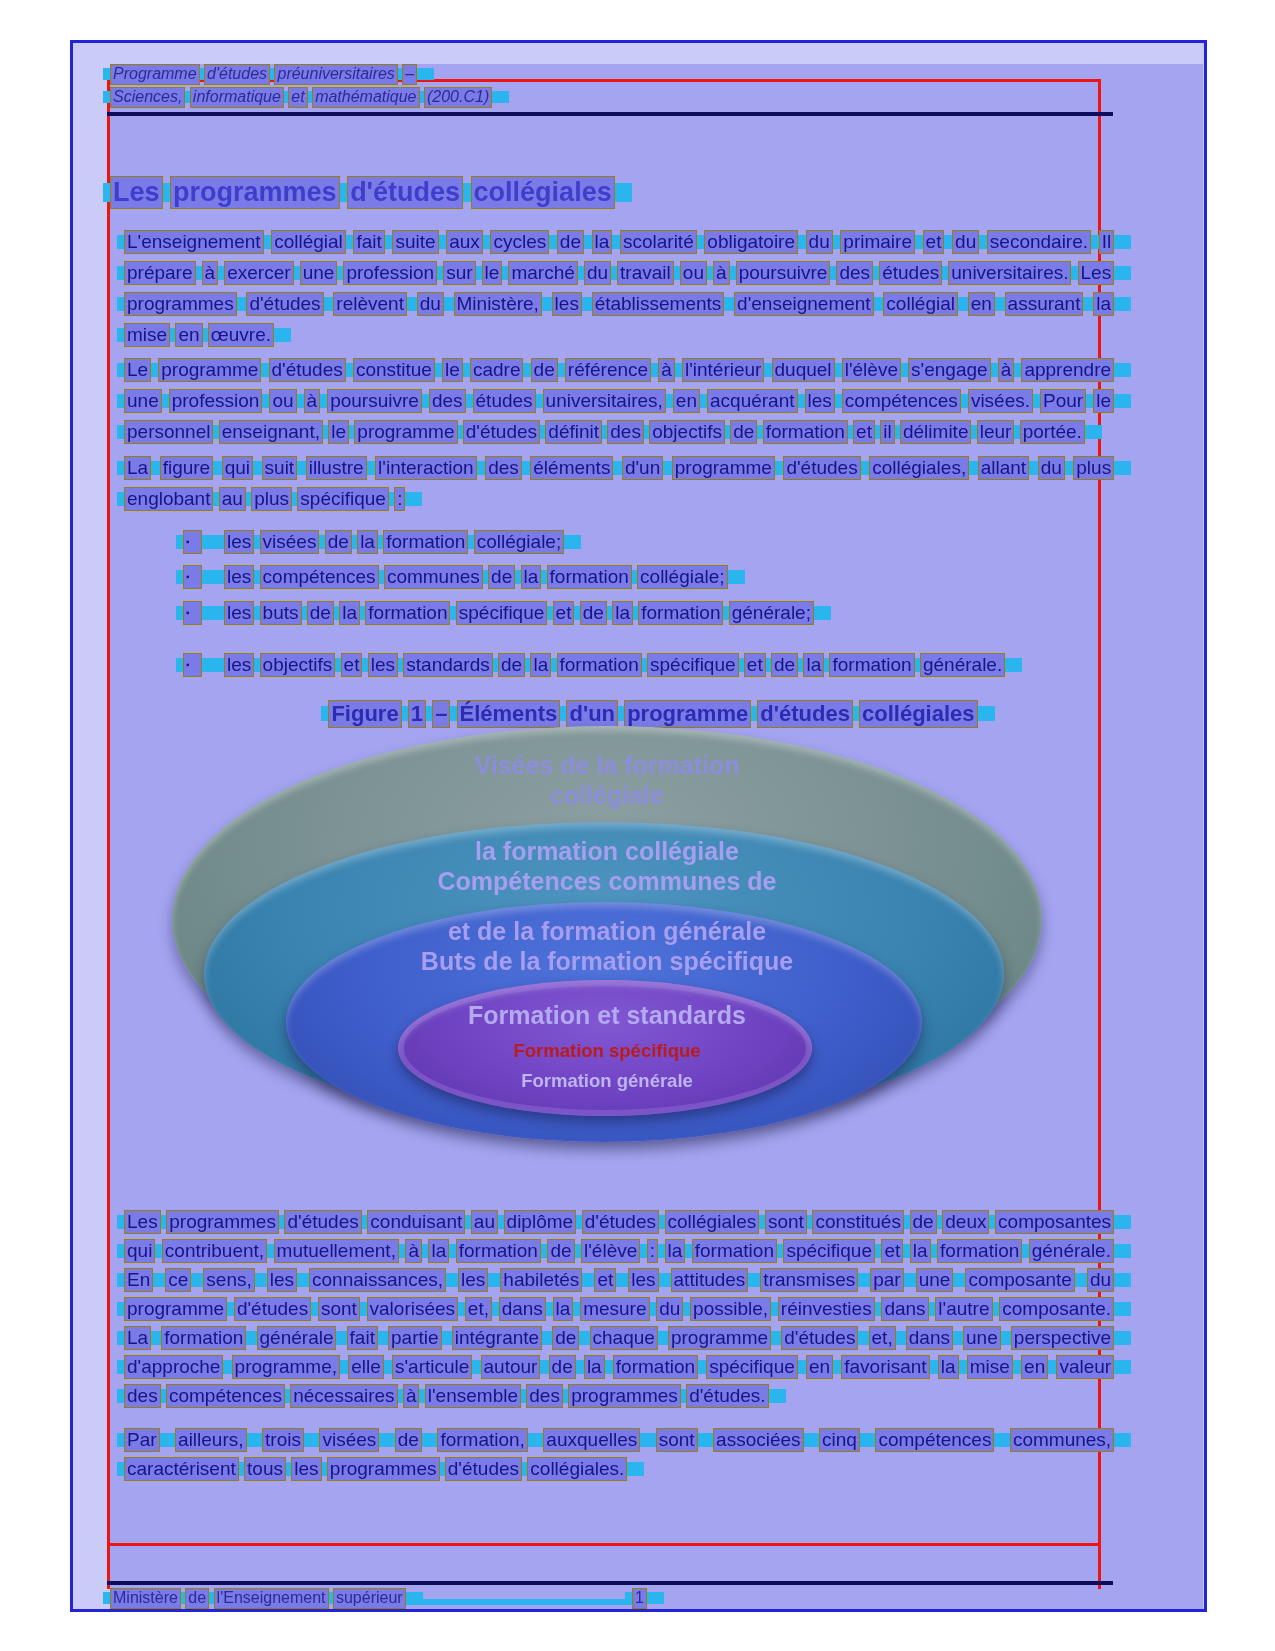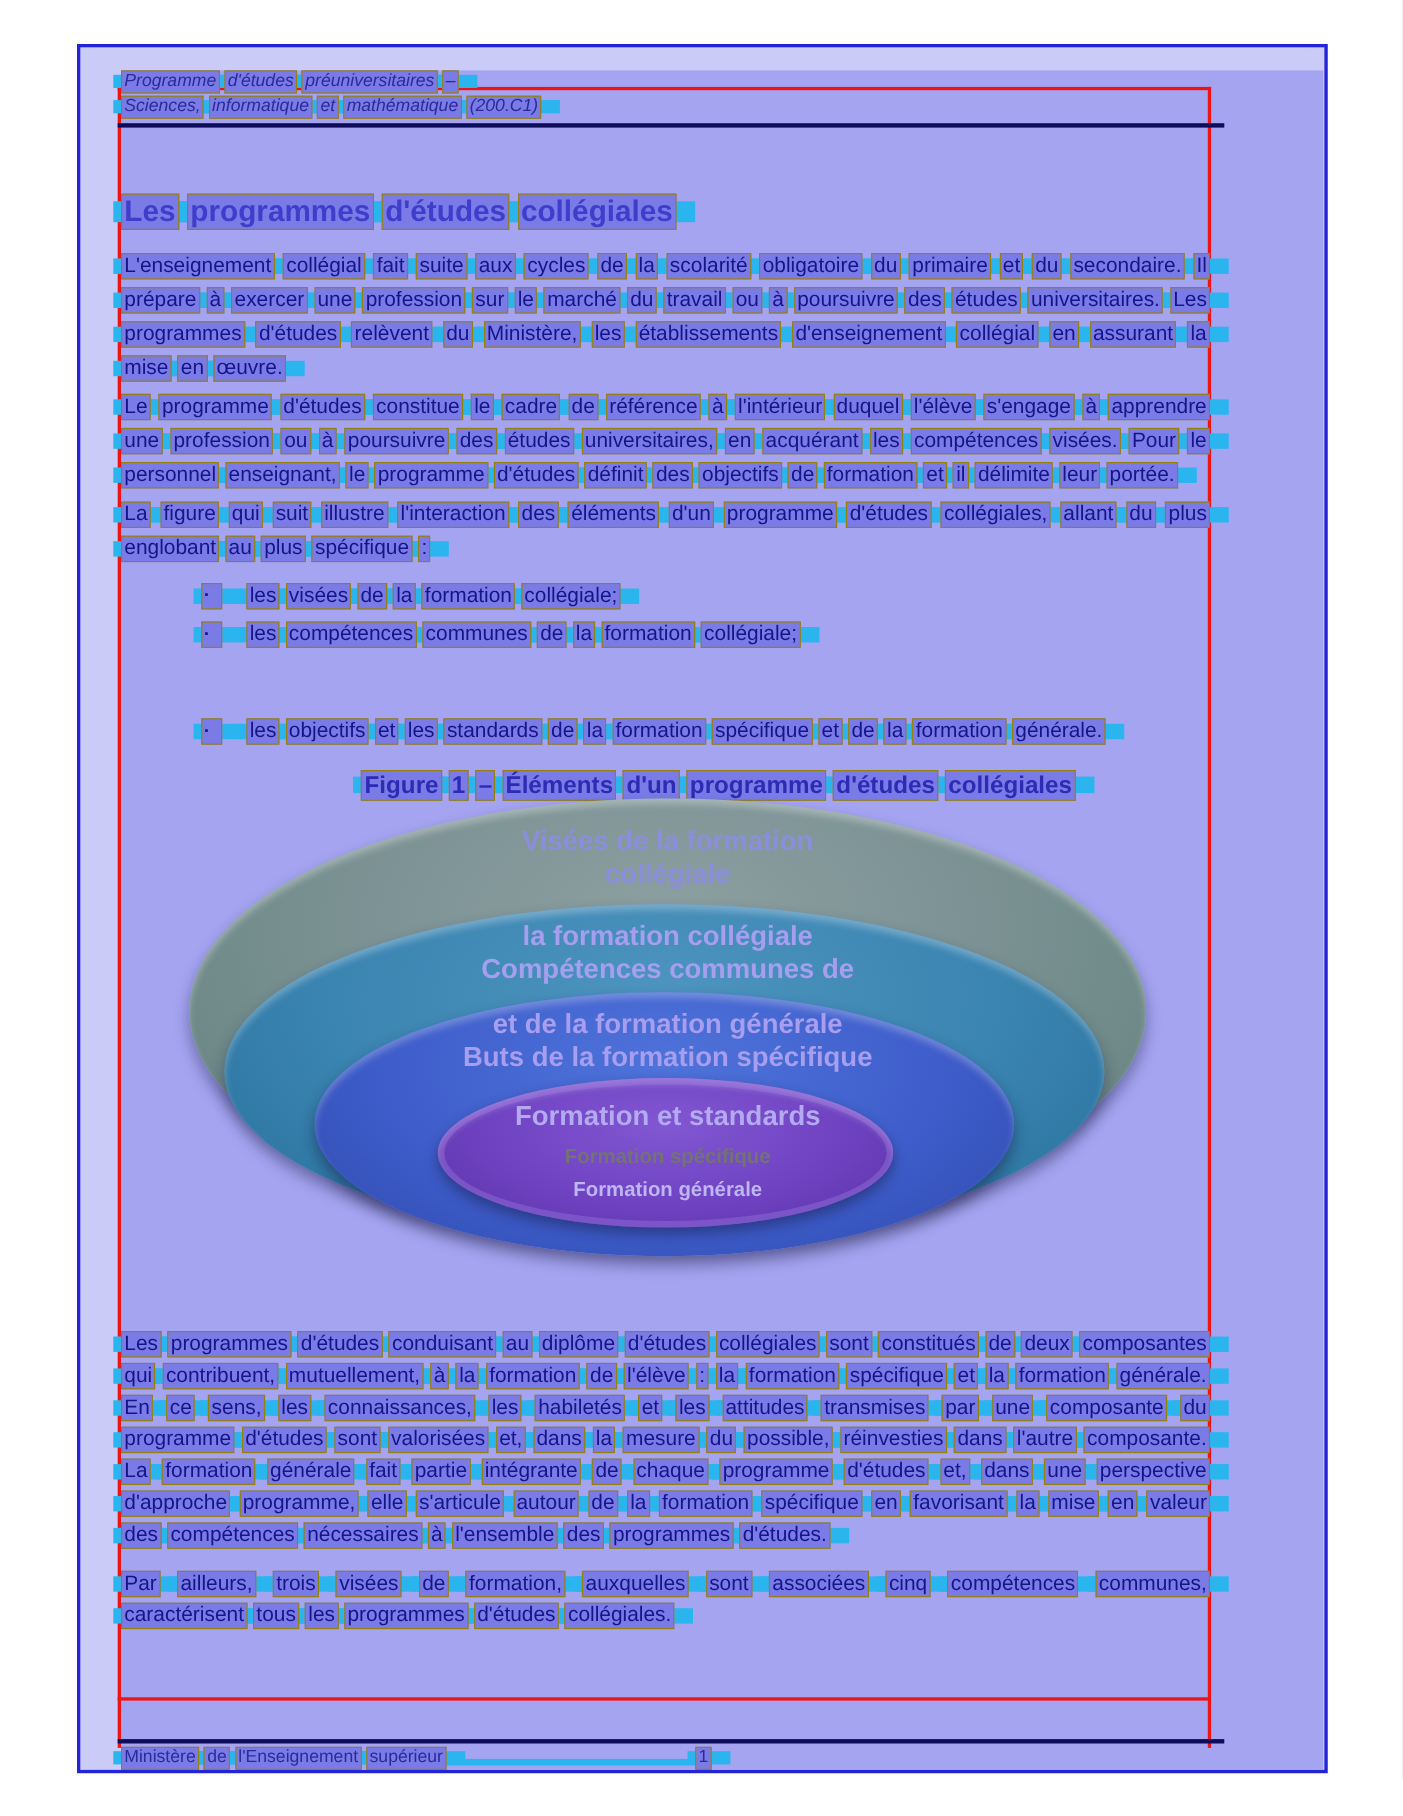--- a/index.html
+++ b/index.html
@@ -40,21 +40,21 @@
   .w::before{content:"";position:absolute;right:100%;top:18%;height:62%;width:8px;background:#2ab5ef;z-index:-1;}
 
   .hdr{position:absolute;left:110px;width:700px;font-size:16px;font-style:italic;line-height:22px;}
   .hdr .w{color:#2a2a9a;}
   .hdr1{top:64px;}
   .hdr2{top:87px;}
 
   .doc-title{position:absolute;left:110px;top:176px;width:990px;font-size:27px;font-weight:bold;}
   .doc-title .w{color:#3e3ecc;}
 
-  .para{position:absolute;left:110px;width:990px;font-size:19px;line-height:31px;text-align:justify;}
+  .para{position:absolute;left:110px;width:990px;font-size:19px;line-height:31px;text-align:justify;padding-left:14px;}
   .p1{top:230px;}
   .p2{top:358px;}
   .p3{top:456px;}
   .p4{top:1210px;line-height:29px;}
   .p5{top:1428px;line-height:29px;}
 
   .bullet-row{position:absolute;left:183px;width:900px;font-size:19px;line-height:31px;}
   .b1{top:530px;} .b2{top:565px;} .b3{top:601px;} .b4{top:653px;}
   .marker{width:13px;text-align:left;font-size:10px;line-height:22px;height:22px;margin-right:22px;color:#15158a;}
 
@@ -85,21 +85,21 @@
     box-shadow:0 6px 12px rgba(20,20,60,0.45),
                inset 0 0 0 6px rgba(160,130,225,0.35),
                inset 0 5px 7px rgba(255,255,255,0.25);
   }
   .ringlabel{position:absolute;left:172px;width:870px;text-align:center;font-weight:bold;
              font-size:25px;line-height:30px;}
   .lbl-visees{top:750px;color:#8d8ddd;}
   .lbl-competences{top:836px;color:#a79ef0;}
   .lbl-buts{top:916px;color:#a79ef0;}
   .lbl-obj1{top:1000px;color:#b3aaf2;}
-  .lbl-obj2{top:1036px;color:#737373;font-weight:600;font-size:18.5px;}
+  .lbl-obj2{top:1036px;color:#b91c1c;font-weight:600;font-size:18.5px;}
   .lbl-obj3{top:1066px;color:#beb5f4;font-weight:600;font-size:18.5px;}
 
   
   .footer{position:absolute;left:110px;top:1588px;width:537px;display:flex;align-items:flex-start;font-size:16px;line-height:20px;}
   .footer-text{white-space:nowrap;}
   .footer .w{color:#2a2a9a;}
   .footer-fill{flex:1 1 auto;height:6px;background:#2ab5ef;margin-top:11px;}
   .pagenum{min-width:8px;text-align:center;}
 </style>
 </head>
@@ -127,20 +127,23 @@
 
     <div class="para p1"><span class="w">L'enseignement</span> <span class="w">collégial</span> <span class="w">fait</span> <span class="w">suite</span> <span class="w">aux</span> <span class="w">cycles</span> <span class="w">de</span> <span class="w">la</span> <span class="w">scolarité</span> <span class="w">obligatoire</span> <span class="w">du</span> <span class="w">primaire</span> <span class="w">et</span> <span class="w">du</span> <span class="w">secondaire.</span> <span class="w">Il</span> <span class="w">prépare</span> <span class="w">à</span> <span class="w">exercer</span> <span class="w">une</span> <span class="w">profession</span> <span class="w">sur</span> <span class="w">le</span> <span class="w">marché</span> <span class="w">du</span> <span class="w">travail</span> <span class="w">ou</span> <span class="w">à</span> <span class="w">poursuivre</span> <span class="w">des</span> <span class="w">études</span> <span class="w">universitaires.</span> <span class="w">Les</span> <span class="w">programmes</span> <span class="w">d'études</span> <span class="w">relèvent</span> <span class="w">du</span> <span class="w">Ministère,</span> <span class="w">les</span> <span class="w">établissements</span> <span class="w">d'enseignement</span> <span class="w">collégial</span> <span class="w">en</span> <span class="w">assurant</span> <span class="w">la</span> <span class="w">mise</span> <span class="w">en</span> <span class="w">œuvre.</span></div>
     <div class="para p2"><span class="w">Le</span> <span class="w">programme</span> <span class="w">d'études</span> <span class="w">constitue</span> <span class="w">le</span> <span class="w">cadre</span> <span class="w">de</span> <span class="w">référence</span> <span class="w">à</span> <span class="w">l'intérieur</span> <span class="w">duquel</span> <span class="w">l'élève</span> <span class="w">s'engage</span> <span class="w">à</span> <span class="w">apprendre</span> <span class="w">une</span> <span class="w">profession</span> <span class="w">ou</span> <span class="w">à</span> <span class="w">poursuivre</span> <span class="w">des</span> <span class="w">études</span> <span class="w">universitaires,</span> <span class="w">en</span> <span class="w">acquérant</span> <span class="w">les</span> <span class="w">compétences</span> <span class="w">visées.</span> <span class="w">Pour</span> <span class="w">le</span> <span class="w">personnel</span> <span class="w">enseignant,</span> <span class="w">le</span> <span class="w">programme</span> <span class="w">d'études</span> <span class="w">définit</span> <span class="w">des</span> <span class="w">objectifs</span> <span class="w">de</span> <span class="w">formation</span> <span class="w">et</span> <span class="w">il</span> <span class="w">délimite</span> <span class="w">leur</span> <span class="w">portée.</span></div>
     <div class="para p3"><span class="w">La</span> <span class="w">figure</span> <span class="w">qui</span> <span class="w">suit</span> <span class="w">illustre</span> <span class="w">l'interaction</span> <span class="w">des</span> <span class="w">éléments</span> <span class="w">d'un</span> <span class="w">programme</span> <span class="w">d'études</span> <span class="w">collégiales,</span> <span class="w">allant</span> <span class="w">du</span> <span class="w">plus</span> <span class="w">englobant</span> <span class="w">au</span> <span class="w">plus</span> <span class="w">spécifique</span> <span class="w">:</span></div>
 
     <div class="bullet-row b2">
       <span class="w marker">▪</span><span><span class="w">les</span> <span class="w">compétences</span> <span class="w">communes</span> <span class="w">de</span> <span class="w">la</span> <span class="w">formation</span> <span class="w">collégiale;</span></span>
     </div>
     <div class="bullet-row b1">
       <span class="w marker">▪</span><span><span class="w">les</span> <span class="w">visées</span> <span class="w">de</span> <span class="w">la</span> <span class="w">formation</span> <span class="w">collégiale;</span></span>
+    </div>
+    <div class="bullet-row b3">
+      <span class="w marker">▪</span><span><span class="w">les</span> <span class="w">buts</span> <span class="w">de</span> <span class="w">la</span> <span class="w">formation</span> <span class="w">spécifique</span> <span class="w">et</span> <span class="w">de</span> <span class="w">la</span> <span class="w">formation</span> <span class="w">générale;</span></span>
     </div>
     <div class="bullet-row b4">
       <span class="w marker">▪</span><span><span class="w">les</span> <span class="w">objectifs</span> <span class="w">et</span> <span class="w">les</span> <span class="w">standards</span> <span class="w">de</span> <span class="w">la</span> <span class="w">formation</span> <span class="w">spécifique</span> <span class="w">et</span> <span class="w">de</span> <span class="w">la</span> <span class="w">formation</span> <span class="w">générale.</span></span>
     </div>
 
     <div class="caption"><span class="w">Figure</span> <span class="w">1</span> <span class="w">–</span> <span class="w">Éléments</span> <span class="w">d'un</span> <span class="w">programme</span> <span class="w">d'études</span> <span class="w">collégiales</span></div>
 
     <div class="diagram">
       <div class="ring ring-visees"></div>
       <div class="ring ring-competences"></div>

